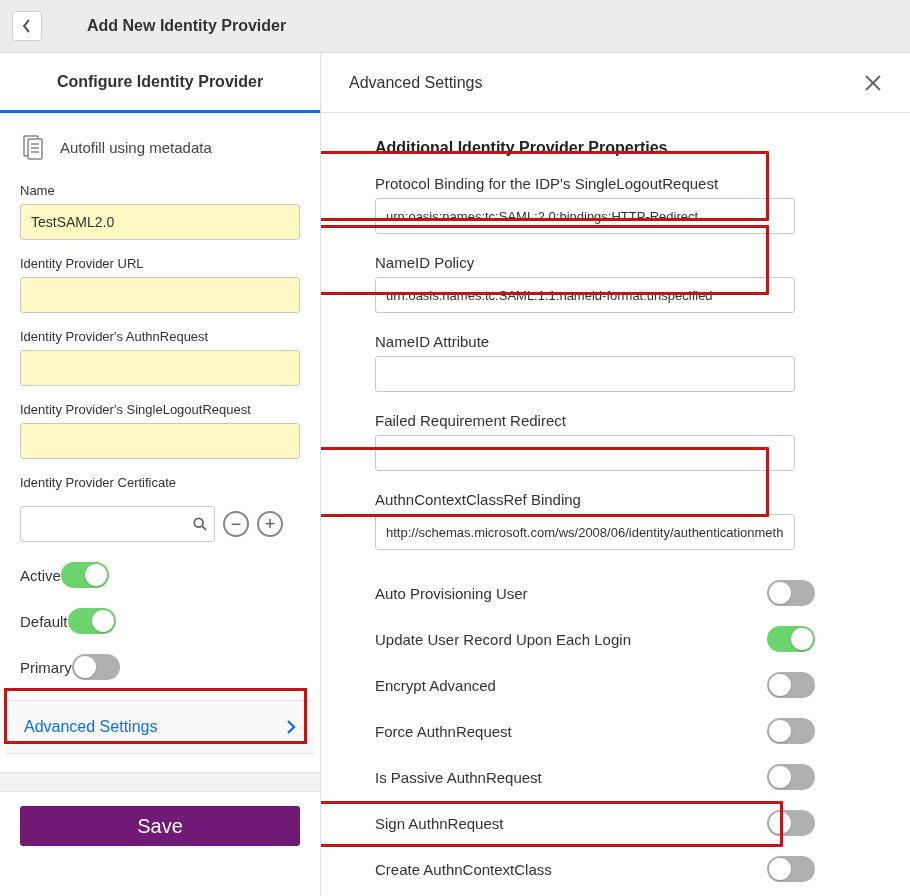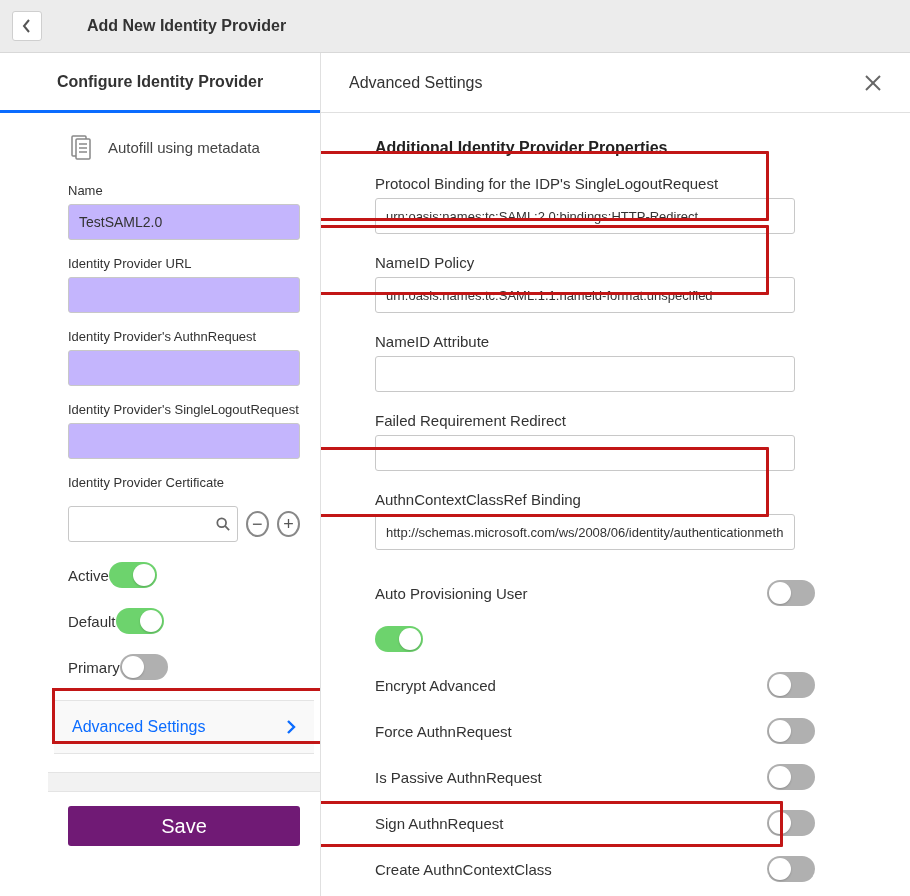--- a/index.html
+++ b/index.html
@@ -59,39 +59,38 @@
     font-weight: 700;
     border-bottom: 3px solid #0b6cff;
   }
 
   
   .left-body {
     flex: 1;
     overflow: hidden;
     display:flex;
     flex-direction: column;
-    margin-left: 48px;
   }
   .autofill-row {
     display: flex;
     align-items: center;
     gap: 12px;
     padding: 20px 20px 14px 20px;
   }
   .autofill-row svg { width: 28px; height: 28px; fill:none; stroke:#888; stroke-width:1.5;}
   .autofill-text { font-size: 15px; color: #444; }
 
   .form-group { padding: 8px 20px; }
   .form-group label { display:block; font-size: 13px; color:#333; margin-bottom: 6px; }
   .txt-input {
     width: 100%;
     height: 36px;
     border: 1px solid #c8c8c8;
     border-radius: 3px;
-    background: #c4b5fd;
+    background: #fef9c3;
     padding: 0 10px;
     font-size: 14px;
     color:#333;
   }
 
   .cert-row { display:flex; align-items:center; gap:8px; padding: 6px 20px 10px 20px;}
   .cert-input-wrap { position:relative; width: 195px;}
   .cert-input { width:100%; height:36px; border:1px solid #c8c8c8; border-radius:3px; padding:0 32px 0 10px;}
   .cert-search-icon { position:absolute; right:8px; top:50%; transform:translateY(-50%); width:14px; height:14px; stroke:#666; fill:none; stroke-width:2;}
   .circle-btn { width:26px; height:26px; border:2px solid #888; border-radius:50%; display:flex; align-items:center; justify-content:center; cursor:pointer; font-size:18px; color:#555; line-height:1; background:#fff; }
@@ -285,20 +284,21 @@
         <input class="r-input" value="http://schemas.microsoft.com/ws/2008/06/identity/authenticationmethod/p" style="">
       </div>
 
       <div class="r-toggle-row">
         <span>Auto Provisioning User</span>
         <div class="toggle off">
             <div class="knob"></div>
           </div>
       </div>
       <div class="r-toggle-row">
+        <span>Update User Record Upon Each Login</span>
         <div class="toggle on">
             <div class="knob"></div>
           </div>
       </div>
       <div class="r-toggle-row">
         <span>Encrypt Advanced</span>
         <div class="toggle off">
             <div class="knob"></div>
           </div>
       </div>

